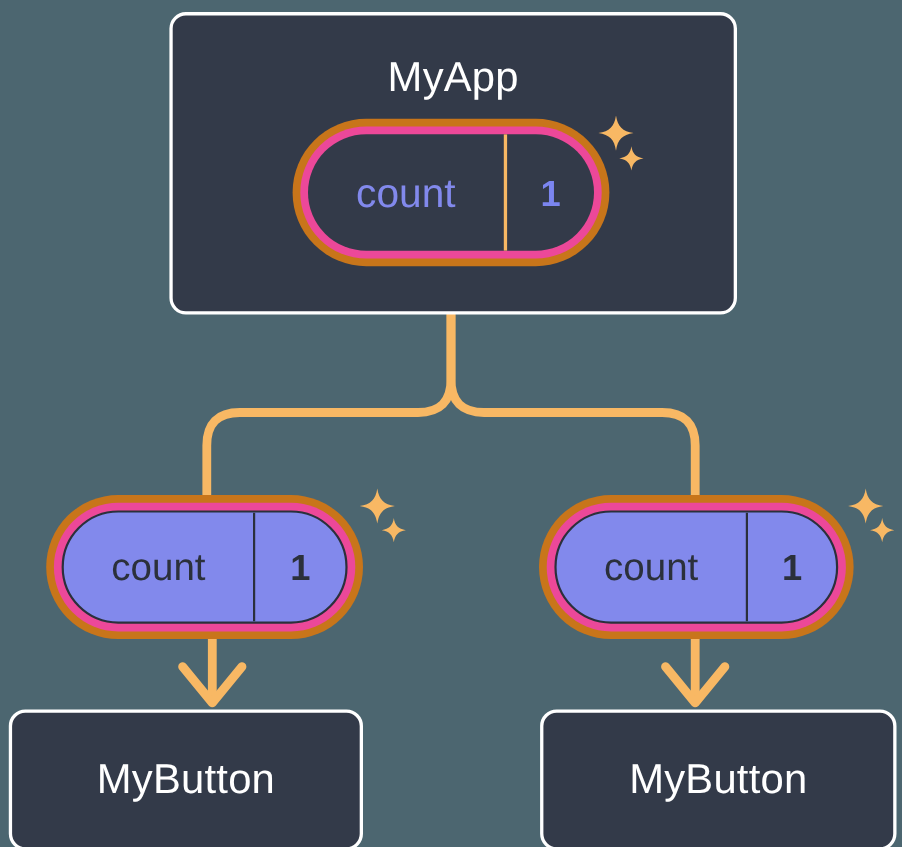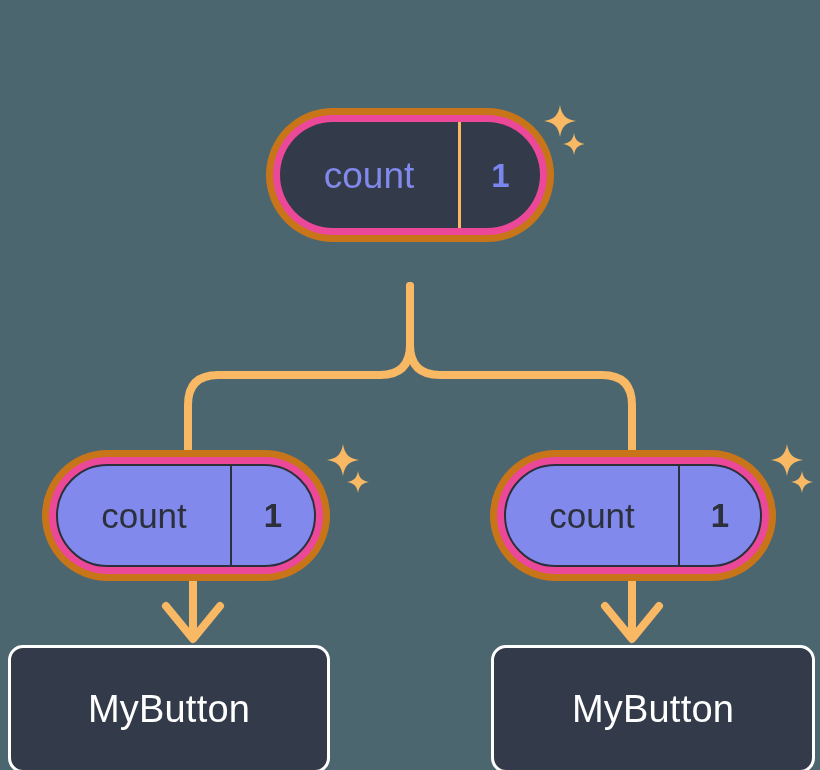--- a/index.html
+++ b/index.html
@@ -110,20 +110,23 @@
       <line x1="193" y1="560" x2="193" y2="638" stroke="#f8b864" stroke-width="8" stroke-linecap="butt"></line>
       <path d="M166,606 L193,639 L220,606" fill="none" stroke="#f8b864" stroke-width="8" stroke-linecap="round" stroke-linejoin="round"></path>
     </g>
 
     <g>
       <line x1="632" y1="560" x2="632" y2="638" stroke="#f8b864" stroke-width="8" stroke-linecap="butt"></line>
       <path d="M605,606 L632,639 L659,606" fill="none" stroke="#f8b864" stroke-width="8" stroke-linecap="round" stroke-linejoin="round"></path>
     </g>
   </svg>
 
+  <div class="card" id="card-myapp">
+    <span class="card-title">MyApp</span>
+  </div>
 
   <div class="pill" id="pill-top">
     <div class="pill-mid">
       <div class="pill-inner">
         <span class="pill-key">count</span>
         <span class="pill-val">1</span>
       </div>
     </div>
   </div>
 

